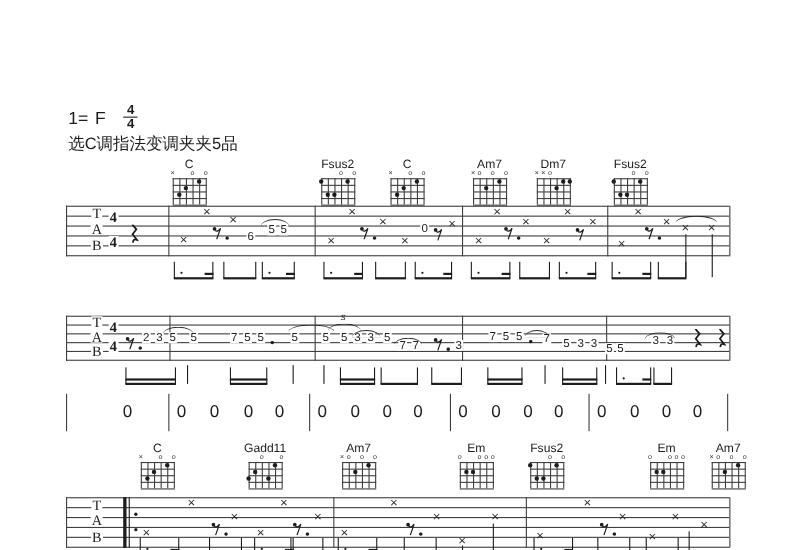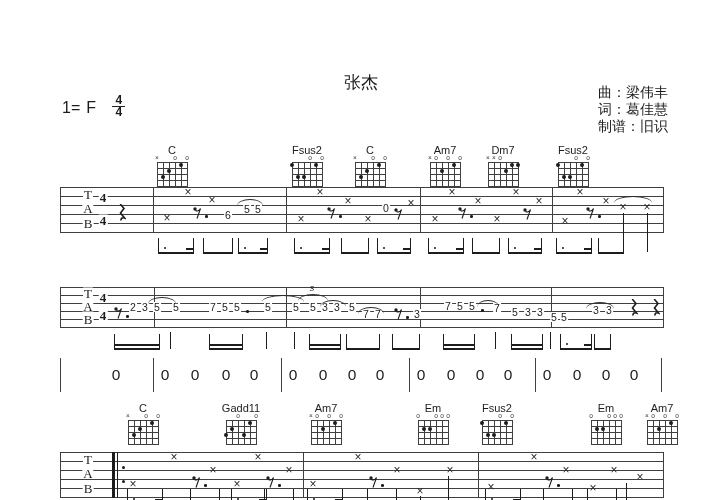--- a/index.html
+++ b/index.html
@@ -28,35 +28,30 @@
   .slur{position:absolute;height:6px;border-top:1.2px solid #2a2a2a;
         border-radius:50% 50% 0 0 / 100% 100% 0 0;}
   .zero{position:absolute;font-size:15.5px;transform:translate(-50%,-50%);}
   .chname{position:absolute;font-size:11px;text-align:center;transform:translateX(-50%);white-space:nowrap;}
   .mk{position:absolute;font-size:6.5px;line-height:6px;transform:translateX(-50%);color:#333;}
 </style>
 </head>
 <body>
 
 <div class="sheet">
-  <div class="artist">张杰</div>
 
   <div class="keyline">
     <span>1=</span><span class="k">F</span>
     <span class="frac">
       <i class="top">4</i>
       <i>4</i>
     </span>
   </div>
+  <div class="capo">选C调指法变调夹夹5品</div>
 
-  <div class="credits">
-    <div>曲：梁伟丰</div>
-    <div>词：葛佳慧</div>
-    <div>制谱：旧识</div>
-  </div>
 
   <div id="score" class="abs" style="left:0;top:0;width:722px;height:500px;">
       <div style="position: absolute; left: 60px; top: 187px; width: 603px; height: 1px; background: rgb(63, 63, 63);"></div>
       <div style="position: absolute; left: 60px; top: 196px; width: 603px; height: 1px; background: rgb(63, 63, 63);"></div>
       <div style="position: absolute; left: 60px; top: 205px; width: 603px; height: 1px; background: rgb(63, 63, 63);"></div>
       <div style="position: absolute; left: 60px; top: 214px; width: 603px; height: 1px; background: rgb(63, 63, 63);"></div>
       <div style="position: absolute; left: 60px; top: 223px; width: 603px; height: 1px; background: rgb(63, 63, 63);"></div>
       <div style="position: absolute; left: 60px; top: 232px; width: 603px; height: 1px; background: rgb(63, 63, 63);"></div>
       <div style="position: absolute; left: 60px; top: 187px; width: 1.2px; height: 46px; background: rgb(63, 63, 63);"></div>
       <div style="position: absolute; left: 153px; top: 187px; width: 1.1px; height: 46px; background: rgb(63, 63, 63);"></div>

